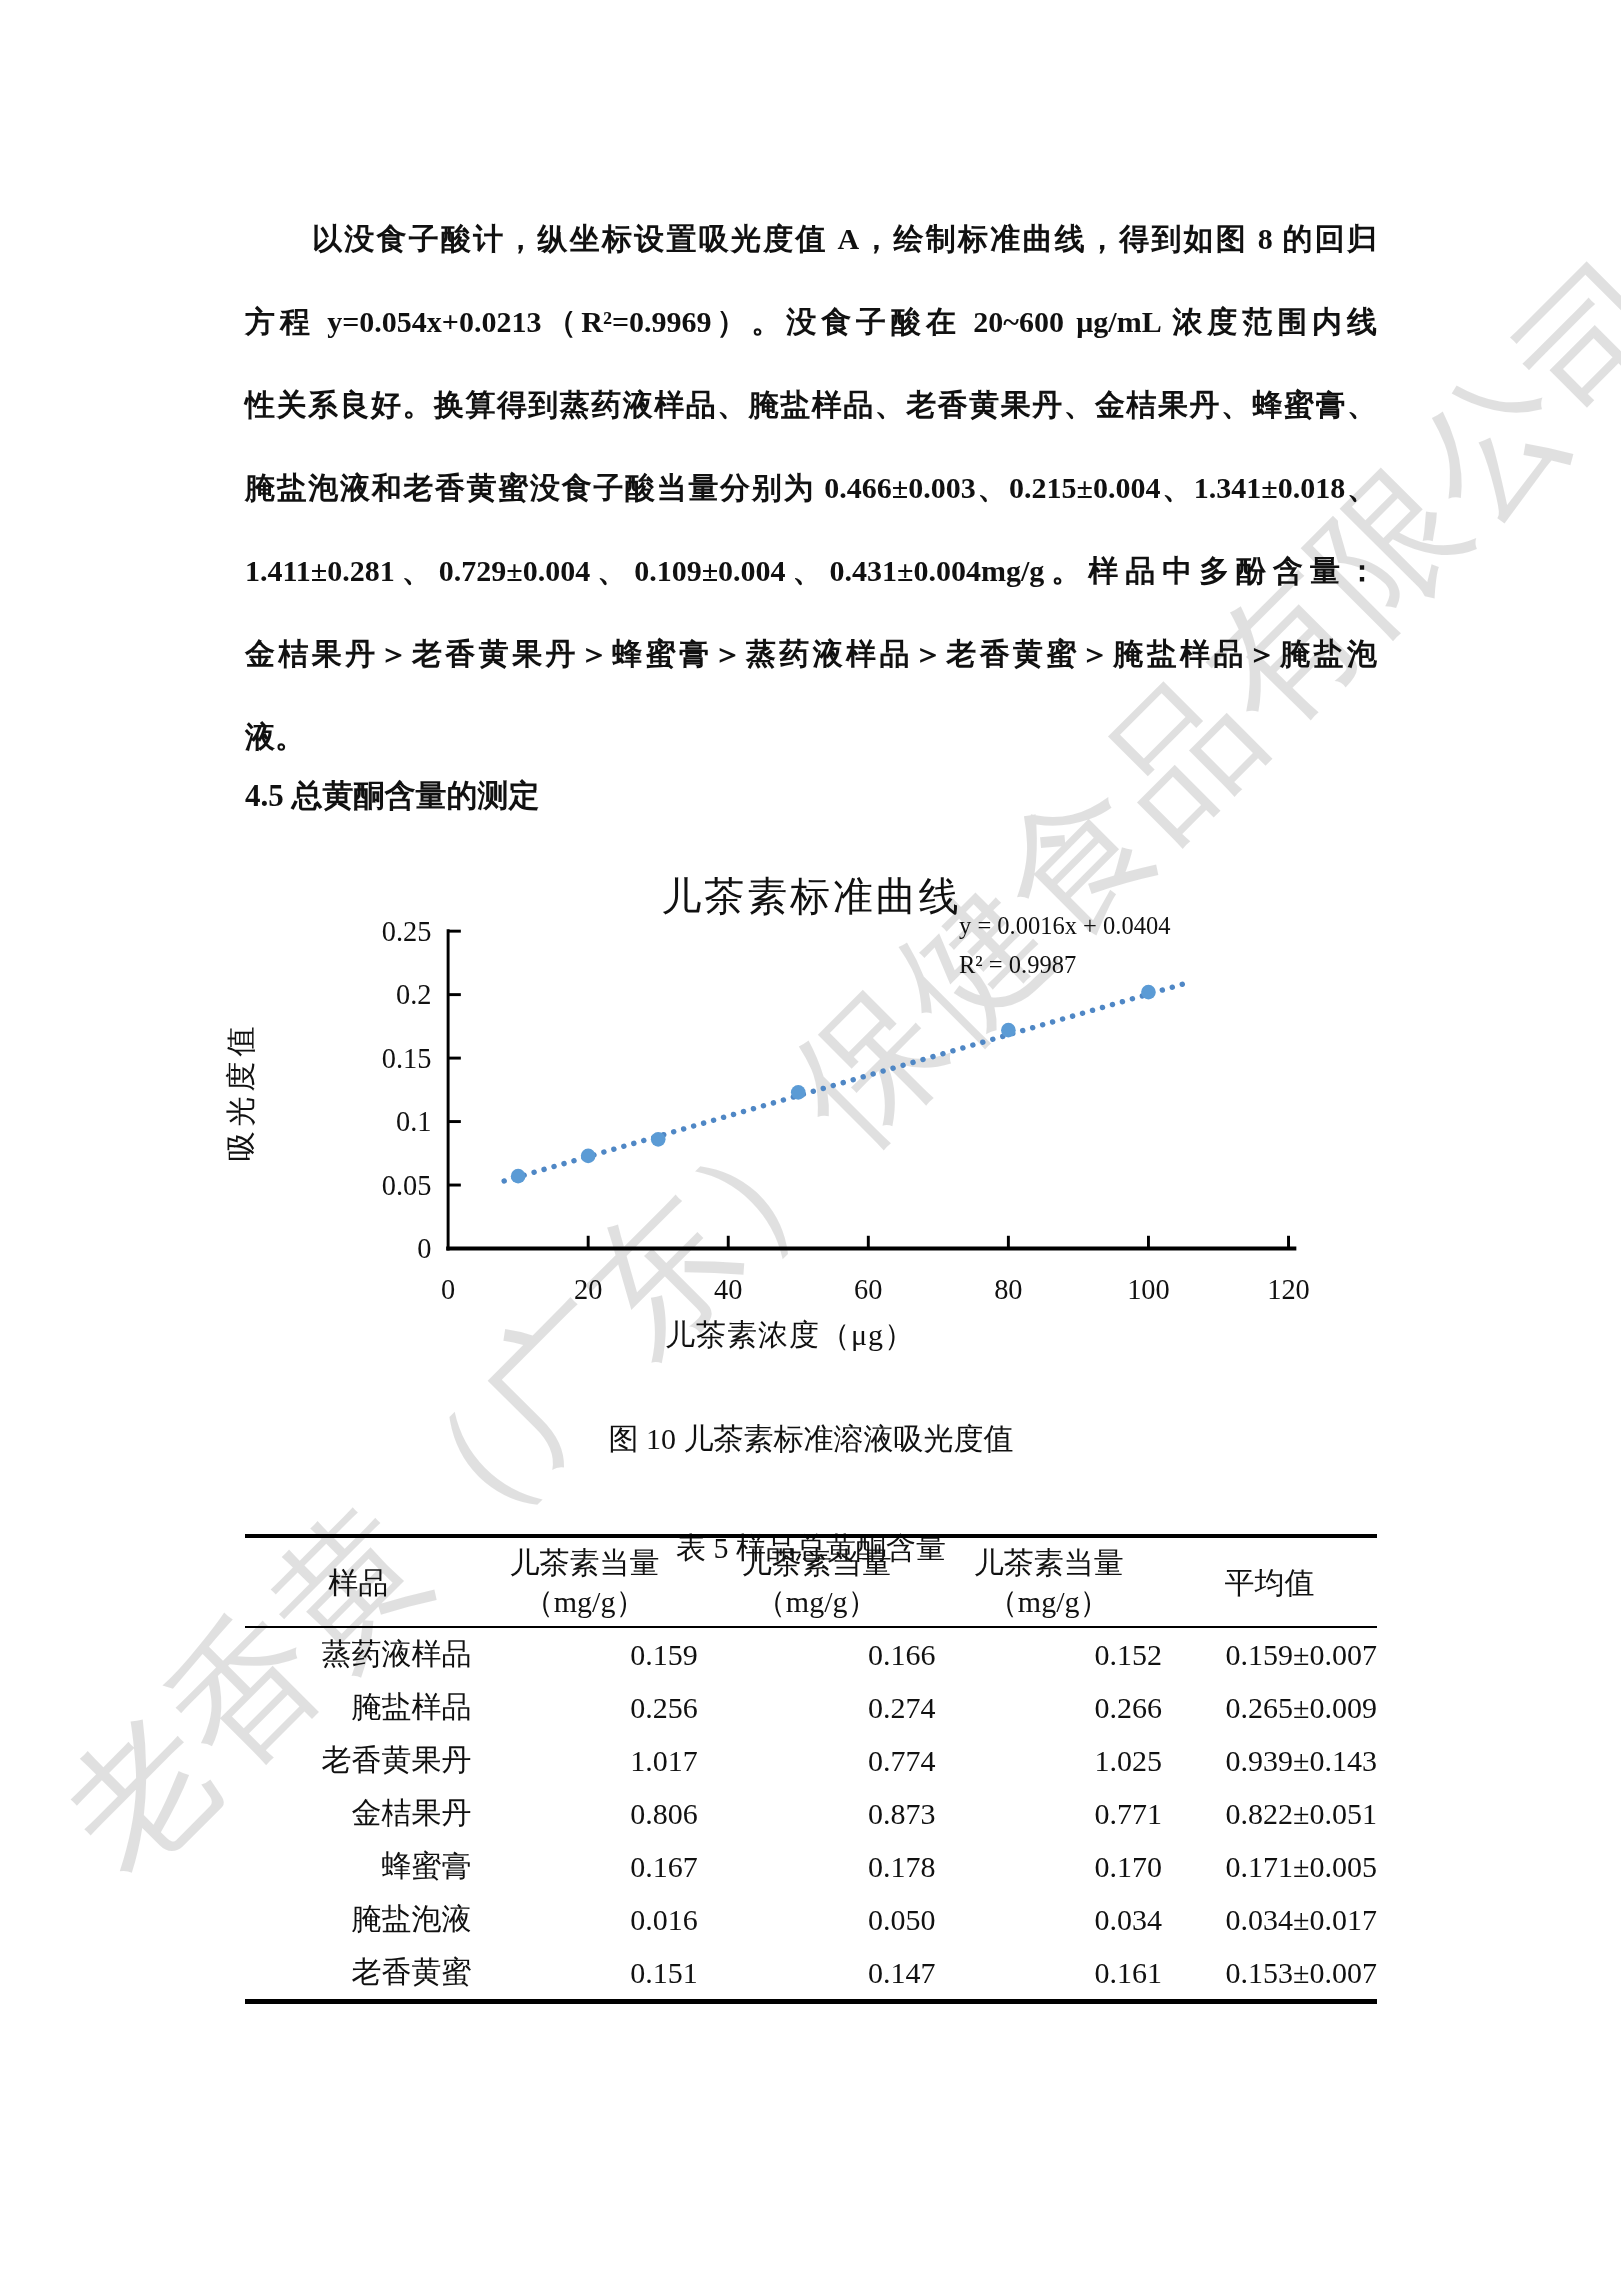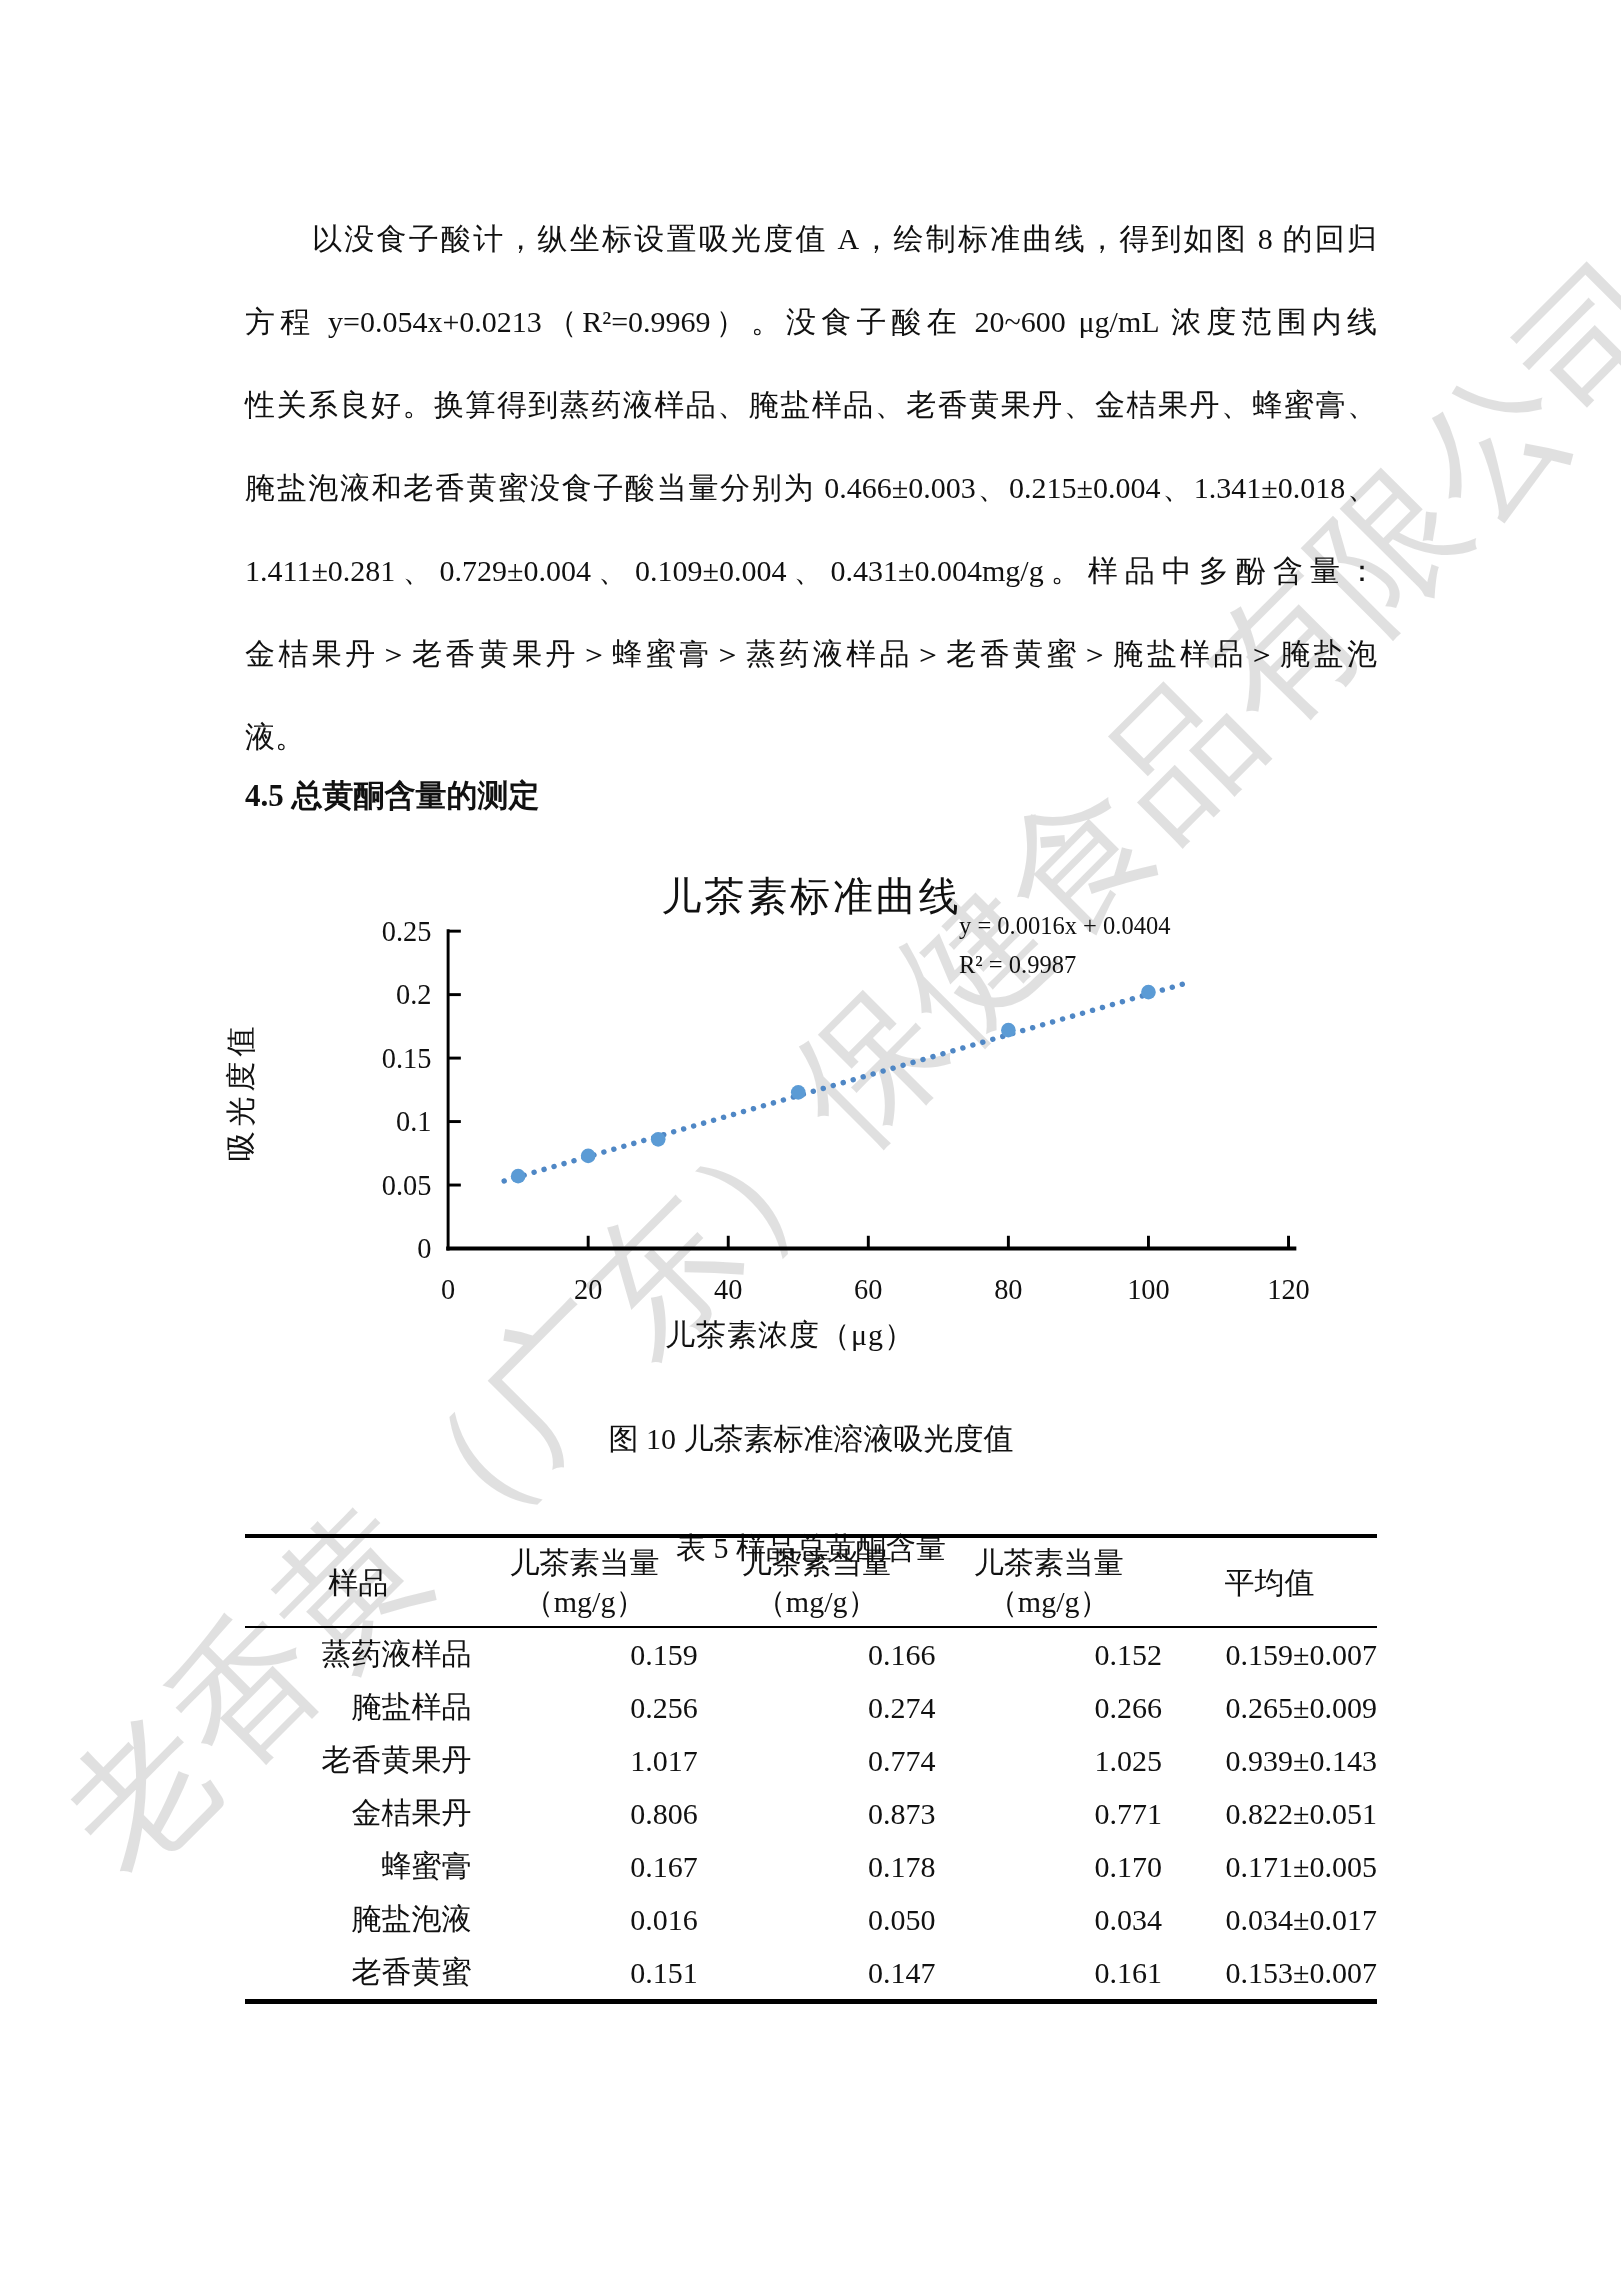--- a/index.html
+++ b/index.html
@@ -8,21 +8,21 @@
     overflow:hidden;margin:0 auto;
     font-family:"Liberation Serif","DejaVu Serif",serif;color:#111;
   }
   .watermark{
     position:absolute;left:-211px;top:1037px;width:2068px;height:157px;
     transform:rotate(-45deg);transform-origin:center;
     font-size:145px;line-height:157px;letter-spacing:2px;white-space:nowrap;
     color:rgba(0,0,0,0.12);text-align:center;z-index:0;user-select:none;
   }
   .layer{position:absolute;left:0;top:0;width:100%;height:100%;z-index:1;}
-  .para{position:absolute;left:245px;top:197px;width:1132px;}
+  .para{position:absolute;left:245px;top:197px;width:1132px;font-weight:bold;}
   .pline{
     font-size:30px;line-height:83px;
     text-align:justify;text-align-last:justify;text-justify:inter-character;
   }
   .pline.first{text-indent:67px;}
   .pline.last{text-align-last:left;}
   .heading{
     position:absolute;left:245px;top:774px;width:1132px;
     font-size:31px;font-weight:bold;line-height:43px;
   }

